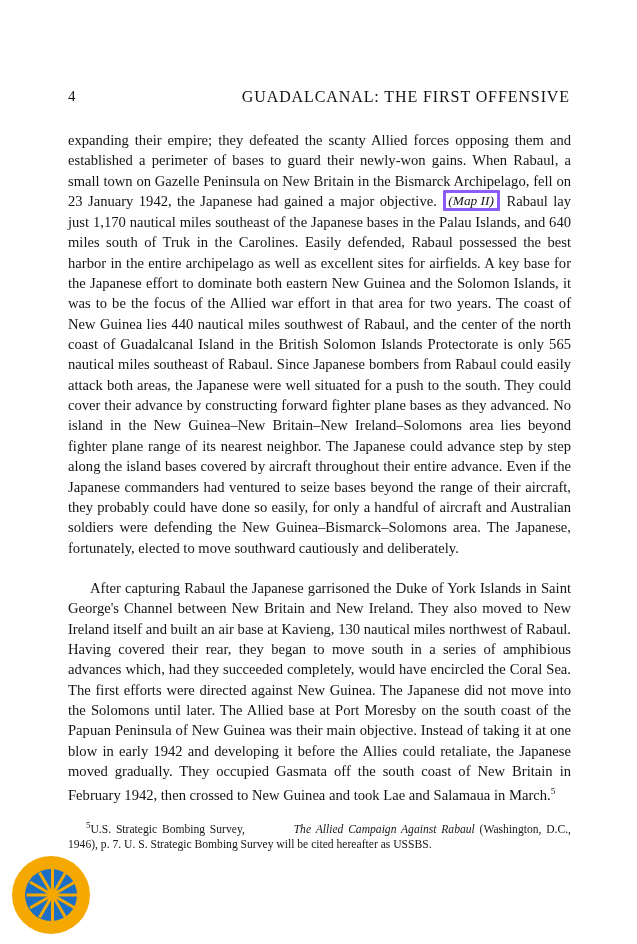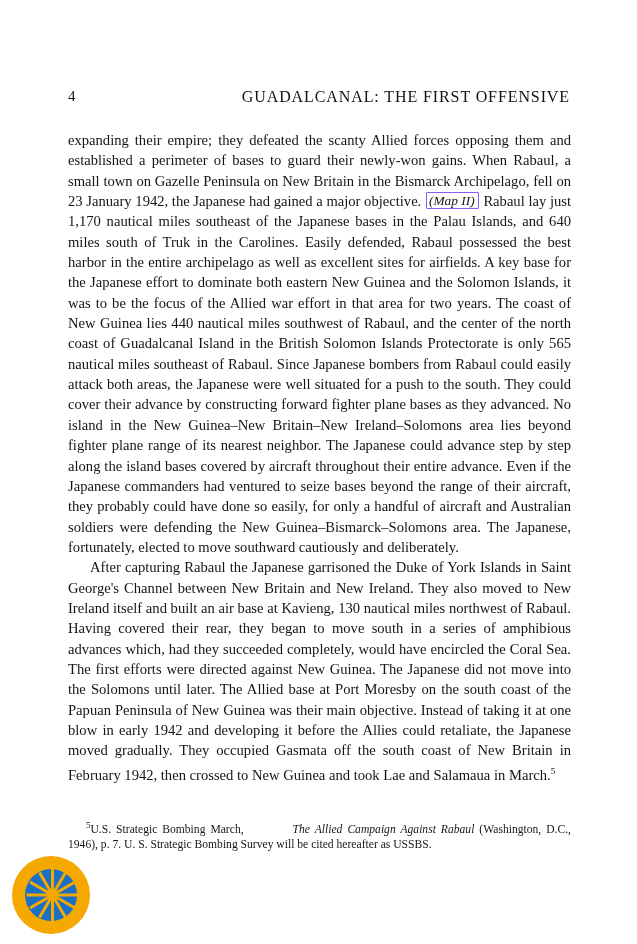--- a/index.html
+++ b/index.html
@@ -54,24 +54,25 @@
     line-height: 20.35px;
     text-align: justify;
     color: #141414;
   }
   .body-text p {
     margin: 0;
     text-indent: 0;
   }
   .body-text p.indent {
     text-indent: 22px;
+    margin-top: 20px;
   }
   .mapref {
     display: inline-block;
-    border: 1px solid #8b5cf6;
+    border: 3px solid #8b5cf6;
     padding: 0 3px 0 2px;
     margin: 0 1px;
     line-height: 15px;
     font-style: italic;
     font-size: 13.4px;
     border-radius: 1px;
     color: #151515;
     position: relative;
     top: -1px;
   }
@@ -164,21 +165,21 @@
     <div class="folio">4</div>
     <div class="running-head">GUADALCANAL: THE FIRST OFFENSIVE</div>
   </div>
 
   <div class="body-text">
     <p><span>expanding their empire; they defeated the scanty Allied forces opposing them and established a perimeter of bases to guard their newly-won gains. When Rabaul, a small town on Gazelle Peninsula on New Britain in the Bismarck Archipelago, fell on 23 January 1942, the Japanese had gained a major objective.</span> <span class="mapref">(Map II)</span> <span>Rabaul lay just 1,170 nautical miles southeast of the Japanese bases in the Palau Islands, and 640 miles south of Truk in the Carolines. Easily defended, Rabaul possessed the best harbor in the entire archipelago as well as excellent sites for airfields. A key base for the Japanese effort to dominate both eastern New Guinea and the Solomon Islands, it was to be the focus of the Allied war effort in that area for two years. The coast of New Guinea lies 440 nautical miles southwest of Rabaul, and the center of the north coast of Guadalcanal Island in the British Solomon Islands Protectorate is only 565 nautical miles southeast of Rabaul. Since Japanese bombers from Rabaul could easily attack both areas, the Japanese were well situated for a push to the south. They could cover their advance by constructing forward fighter plane bases as they advanced. No island in the New Guinea–New Britain–New Ireland–Solomons area lies beyond fighter plane range of its nearest neighbor. The Japanese could advance step by step along the island bases covered by aircraft throughout their entire advance. Even if the Japanese commanders had ventured to seize bases beyond the range of their aircraft, they probably could have done so easily, for only a handful of aircraft and Australian soldiers were defending the New Guinea–Bismarck–Solomons area. The Japanese, fortunately, elected to move southward cautiously and deliberately.</span></p>
     <p class="indent"><span>After capturing Rabaul the Japanese garrisoned the Duke of York Islands in Saint George's Channel between New Britain and New Ireland. They also moved to New Ireland itself and built an air base at Kavieng, 130 nautical miles northwest of Rabaul. Having covered their rear, they began to move south in a series of amphibious advances which, had they succeeded completely, would have encircled the Coral Sea. The first efforts were directed against New Guinea. The Japanese did not move into the Solomons until later. The Allied base at Port Moresby on the south coast of the Papuan Peninsula of New Guinea was their main objective. Instead of taking it at one blow in early 1942 and developing it before the Allies could retaliate, the Japanese moved gradually. They occupied Gasmata off the south coast of New Britain in February 1942, then crossed to New Guinea and took Lae and Salamaua in March.</span><span class="fn-mark" style="font-size:9px;vertical-align:super;">5</span></p>
   </div>
 
   <div class="footnote">
-    <span class="fn-indent"></span><span class="fn-mark">5</span><span>U.S. Strategic Bombing March,</span> <i>The Allied Campaign Against Rabaul</i> <span>(Washington, D.C., 1946), p. 7. U. S. Strategic Bombing Survey will be cited hereafter as USSBS.</span>
+    <span class="fn-indent"></span><span class="fn-mark">5</span><span>U.S. Strategic Bombing Survey,</span> <i>The Allied Campaign Against Rabaul</i> <span>(Washington, D.C., 1946), p. 7. U. S. Strategic Bombing Survey will be cited hereafter as USSBS.</span>
   </div>
 
   <div class="watermark">
     <div class="wm-sun">
       <div class="disc"></div>
       <div class="inner"></div>
       <div class="rays">
         <span style="transform:rotate(0deg)"></span>
         <span style="transform:rotate(30deg)"></span>
         <span style="transform:rotate(60deg)"></span>

